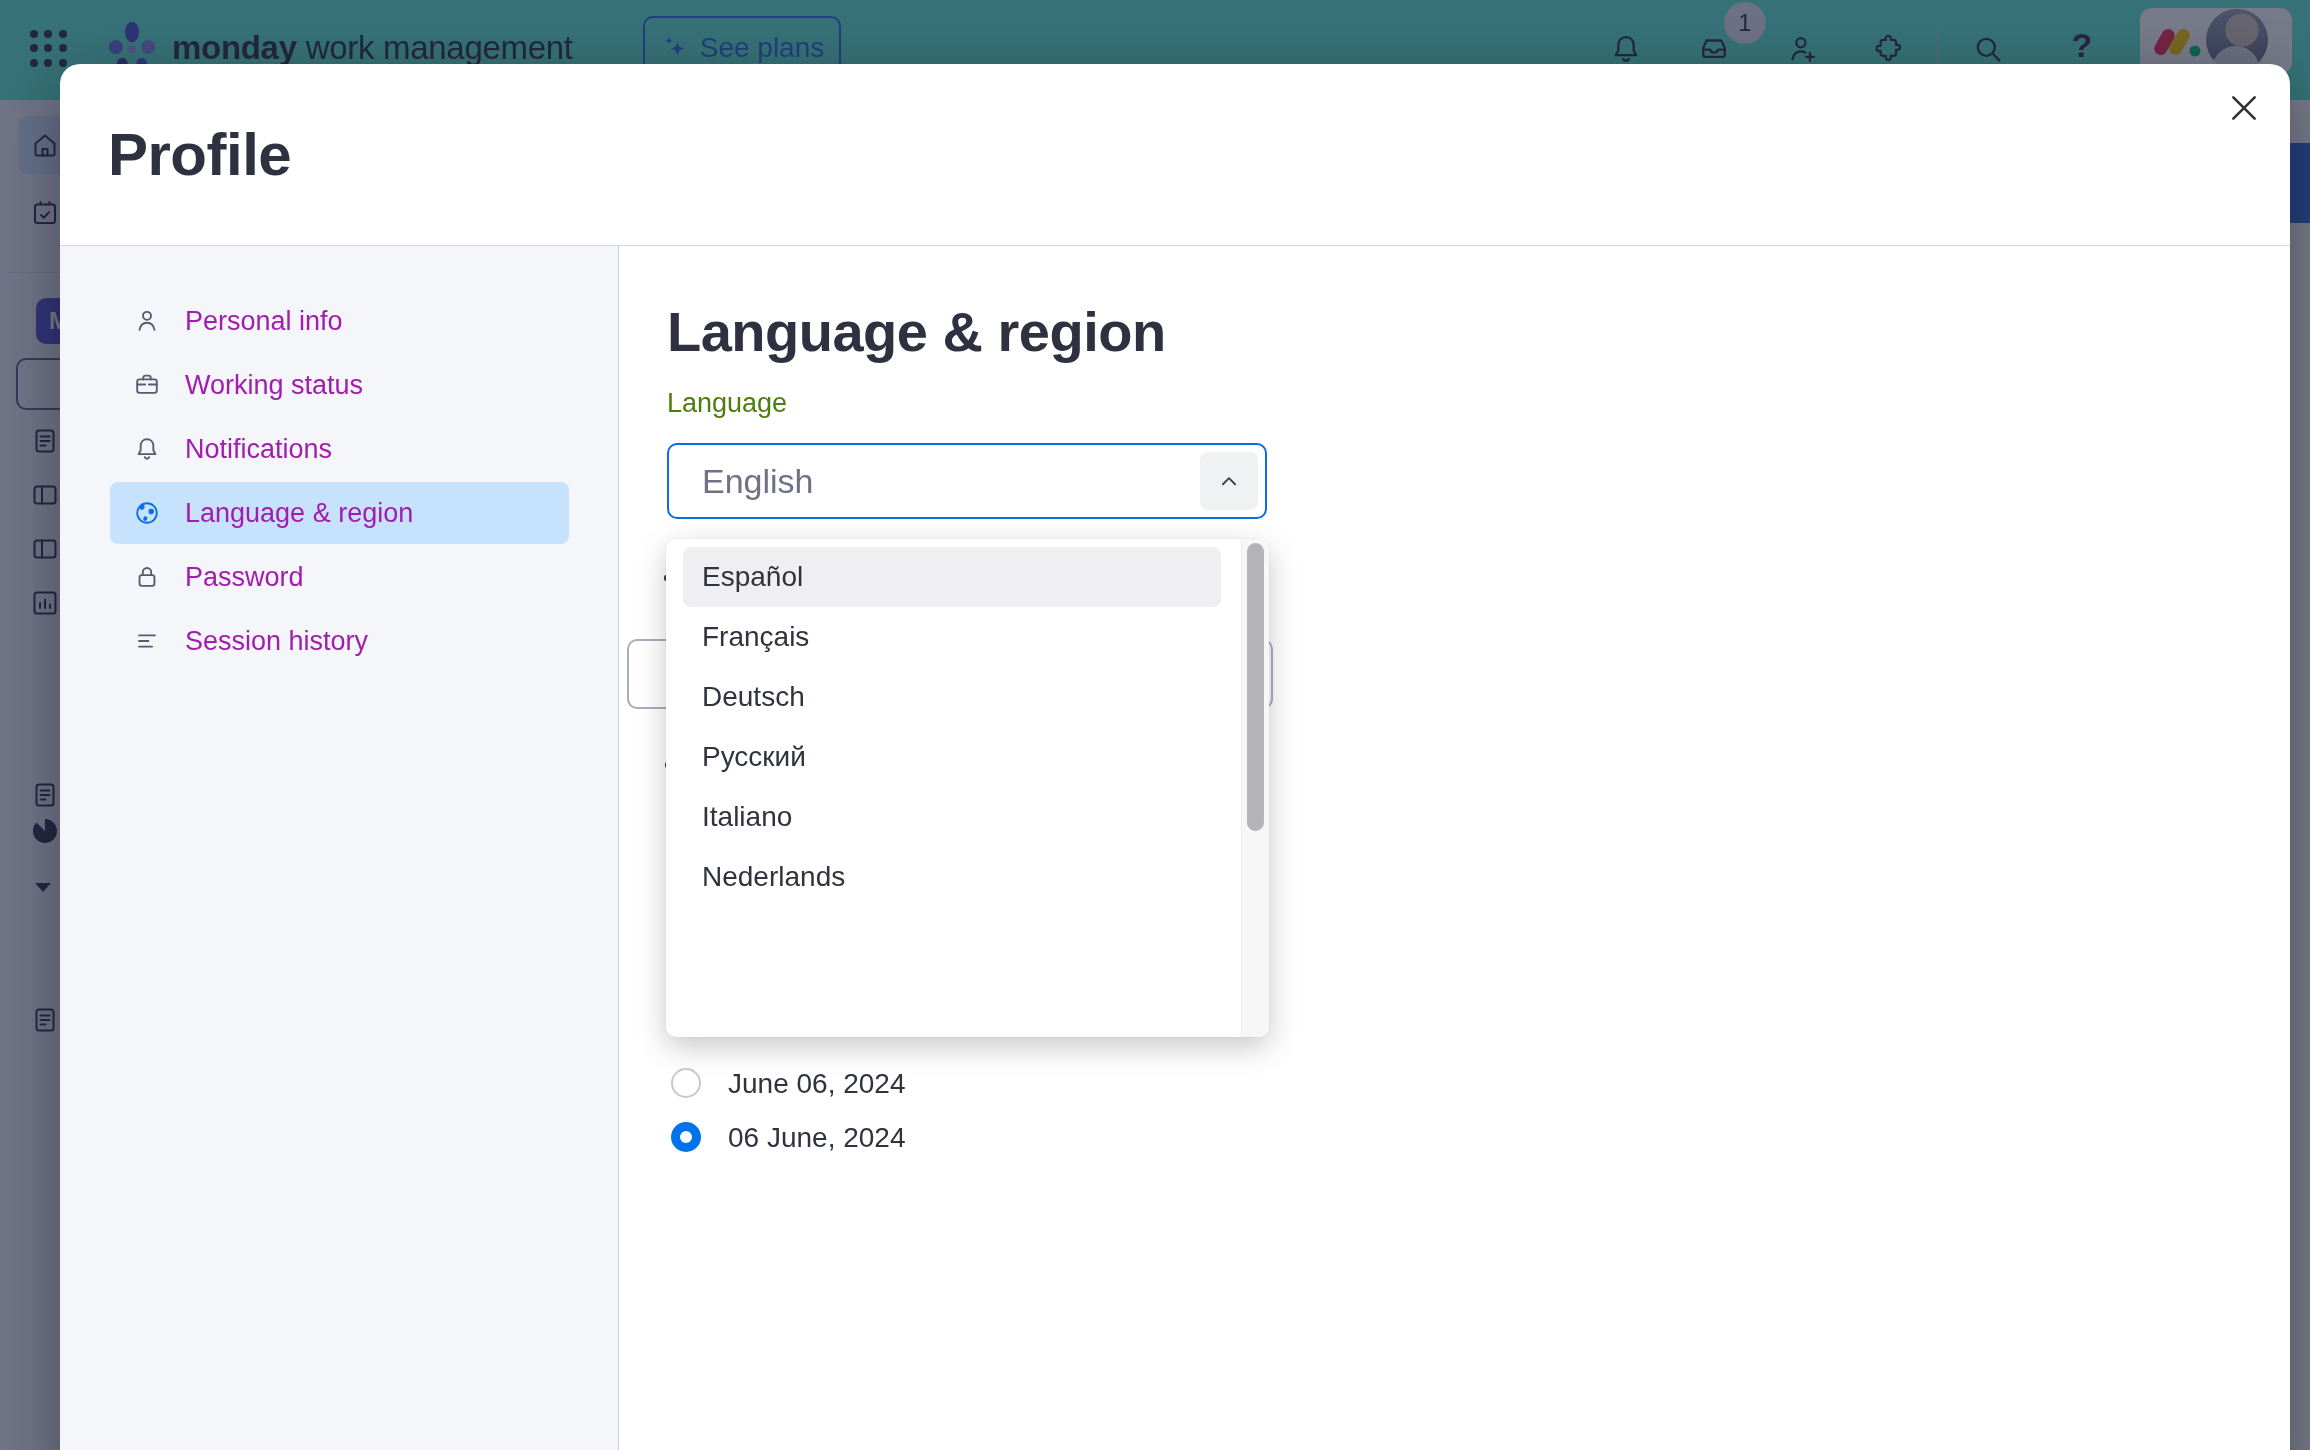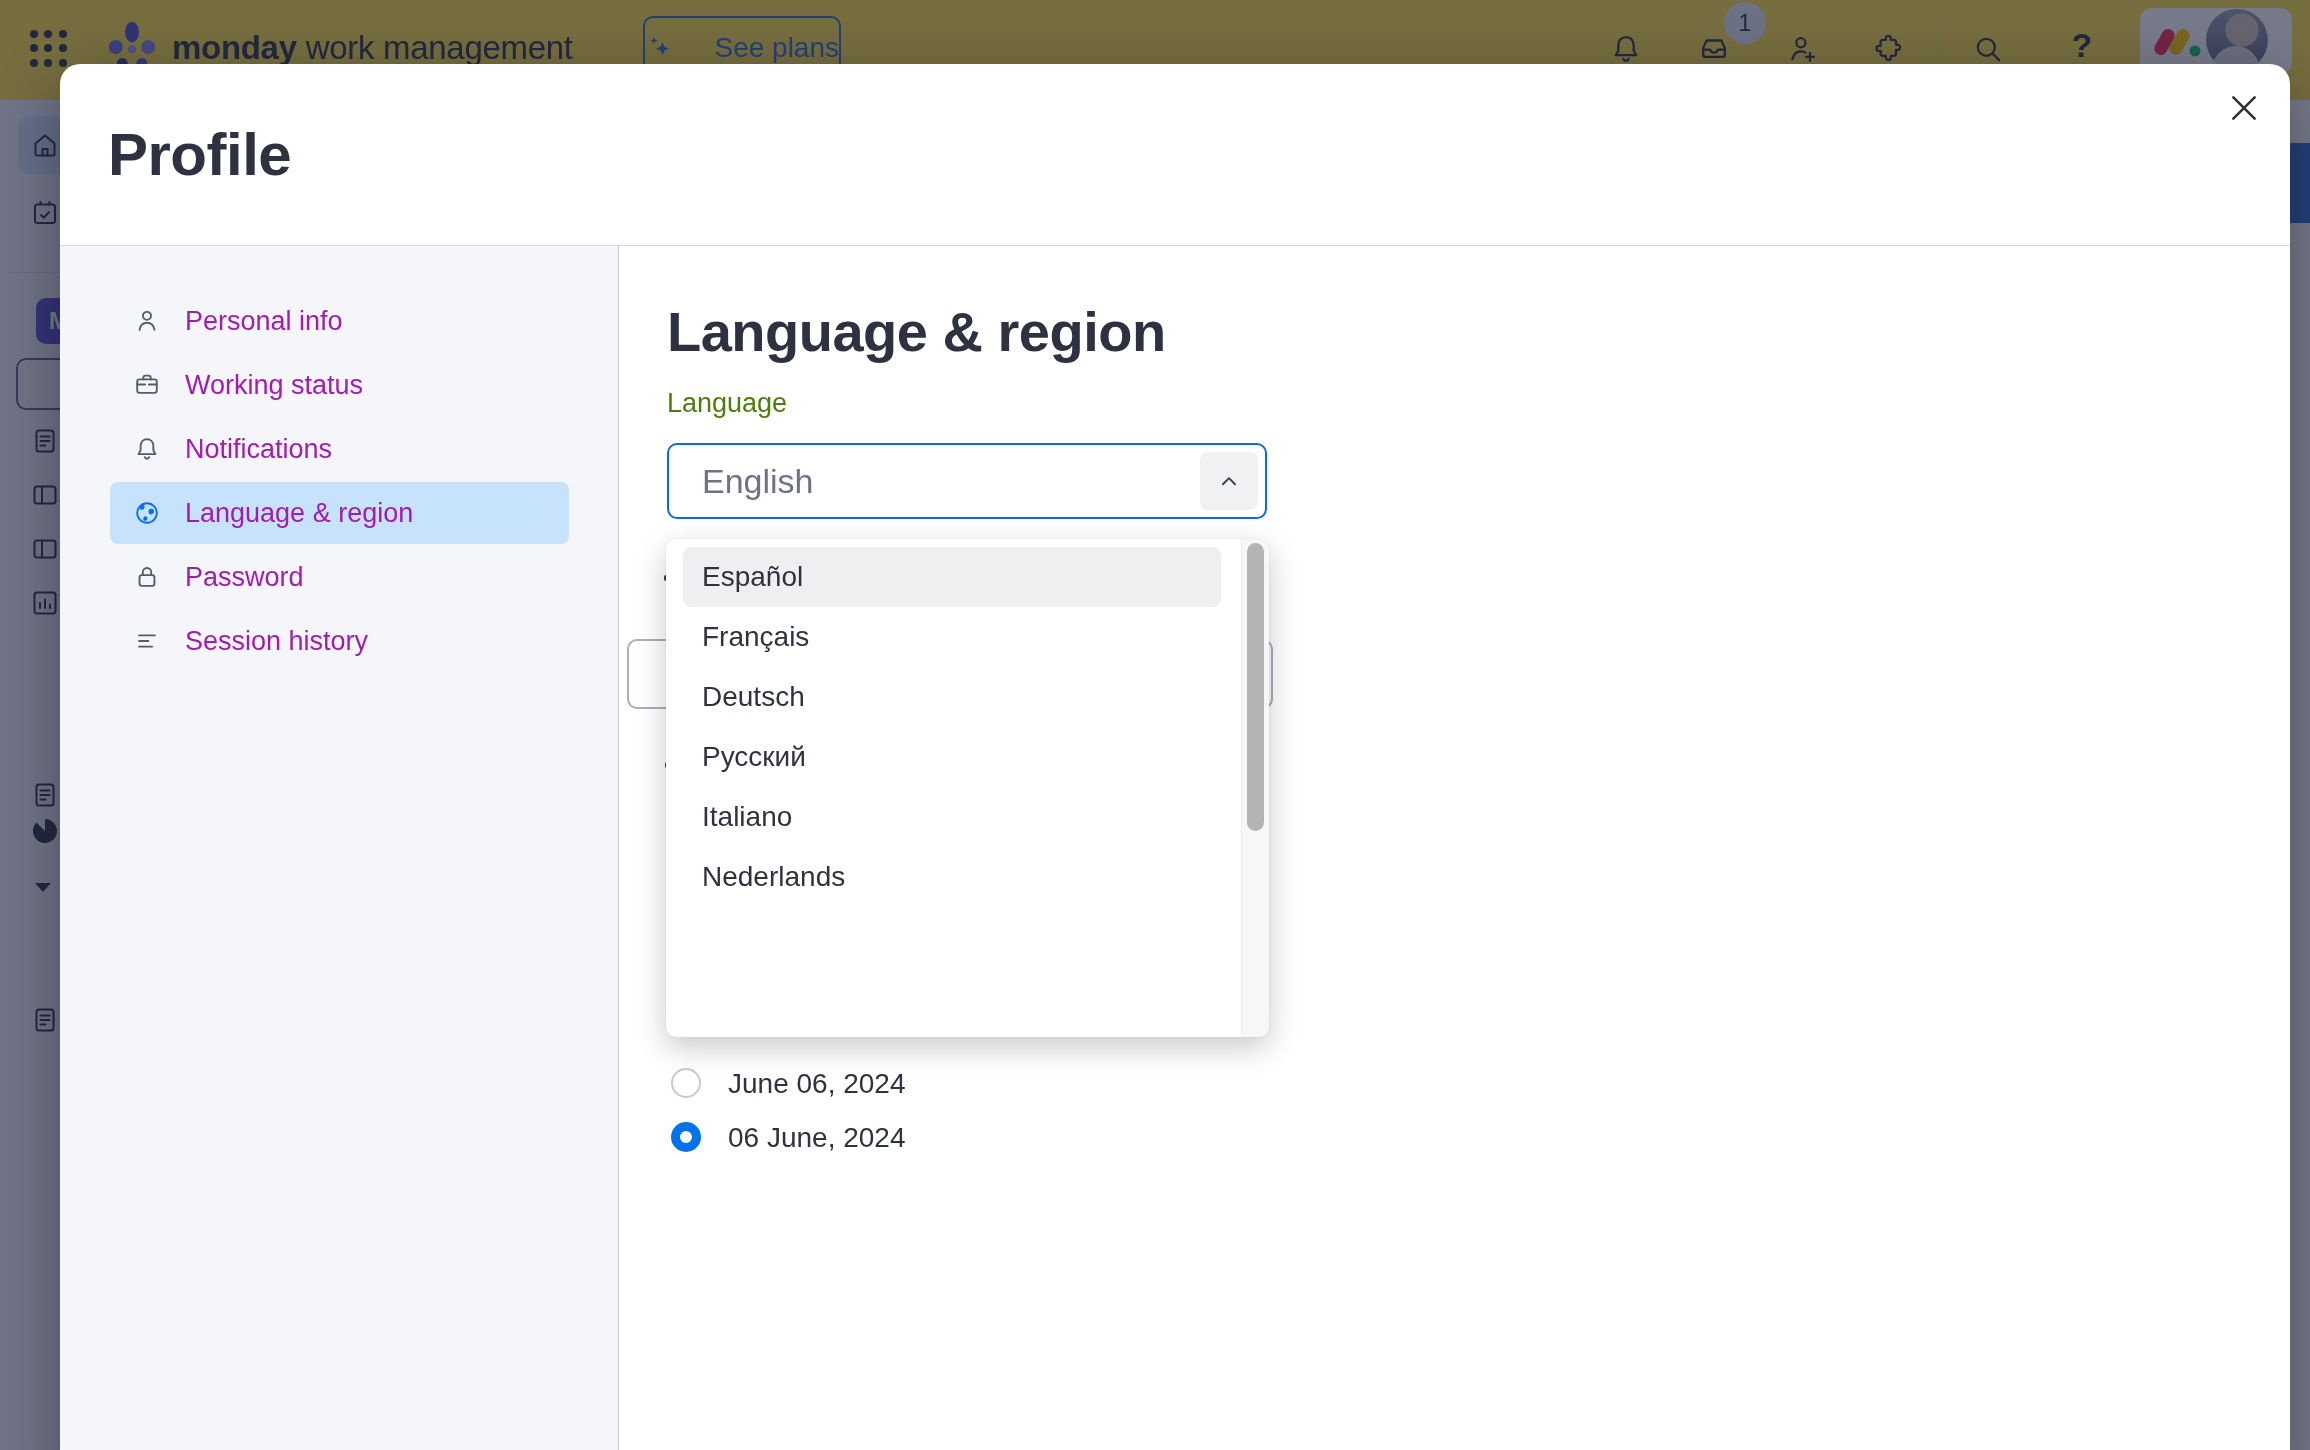--- a/index.html
+++ b/index.html
@@ -1,28 +1,28 @@
 <!DOCTYPE html>
 <html><head>
 <meta charset="utf-8">
 <style>
   html,body{margin:0;padding:0;background:#20263e;}
   *{box-sizing:border-box;font-family:"Liberation Sans","DejaVu Sans",sans-serif;}
   .screen{position:relative;width:2310px;height:1450px;overflow:hidden;background:#eef1fa;}
 
   
   .underlay{position:absolute;inset:0;z-index:0;}
-  .topbar{position:absolute;left:0;top:0;width:2310px;height:100px;background:#fde047;padding-left:29px;}
+  .topbar{position:absolute;left:0;top:0;width:2310px;height:100px;background:#5eead4;padding-left:29px;}
   .grid-dots{position:absolute;left:30px;top:30px;width:38px;height:38px;display:grid;grid-template-columns:repeat(3,1fr);gap:5px;}
   .grid-dots i{width:8px;height:8px;border-radius:50%;background:#303446;}
   .flower{position:absolute;left:106px;top:20px;}
   .brand{position:absolute;left:172px;top:0;height:96px;display:flex;align-items:center;font-size:33px;color:#2f3348;letter-spacing:-.3px;}
   .brand b{font-weight:700;}
   .brand span{font-weight:400;margin-left:9px;}
-  .see-plans{position:absolute;left:643px;top:16px;width:198px;height:64px;border:2px solid #2d6fdb;border-radius:10px;display:flex;align-items:center;justify-content:space-between;gap:10px;color:#2d6fdb;font-size:28px;font-weight:500;background:transparent;}
+  .see-plans{position:absolute;left:643px;top:16px;width:198px;height:64px;border:2px solid #2d6fdb;border-radius:10px;display:flex;align-items:center;justify-content:center;gap:10px;color:#2d6fdb;font-size:28px;font-weight:500;background:transparent;}
   .tb-ic{position:absolute;top:32px;width:34px;height:34px;color:#30344a;}
   .tb-ic svg{width:34px;height:34px;display:block;}
   .tb-badge{position:absolute;left:1724px;top:2px;width:42px;height:42px;border-radius:50%;background:#e3e8f5;color:#2f3348;font-size:23px;display:flex;align-items:center;justify-content:center;}
   .tb-divider{position:absolute;left:1937px;top:30px;width:1px;height:38px;background:#c5cadc;}
   .help-glyph{position:absolute;left:2062px;top:26px;width:40px;height:46px;color:#30344a;font-size:34px;font-weight:600;text-align:center;}
   .account-card{position:absolute;left:2140px;top:8px;width:152px;height:66px;background:#ffffff;border-radius:12px;}
   .mm-mark{position:absolute;left:2150px;top:22px;}
   .avatar{position:absolute;left:2206px;top:9px;width:62px;height:62px;border-radius:50%;
     background:
       radial-gradient(circle at 58% 34%, #d2c9bd 0 30%, rgba(0,0,0,0) 31%),

